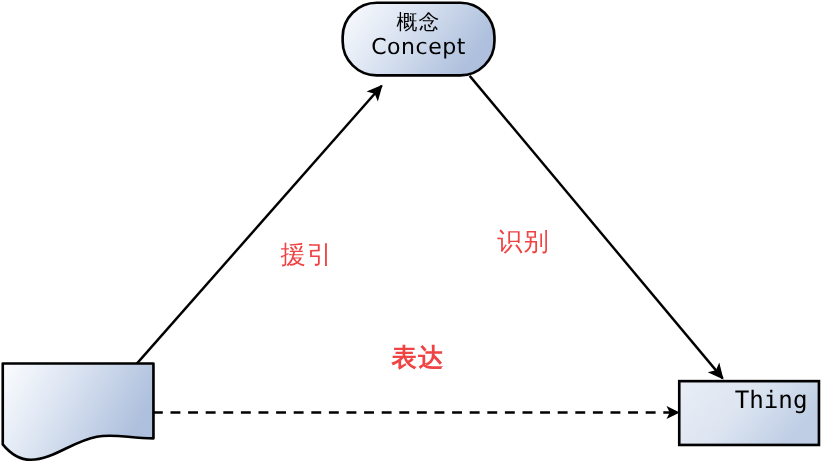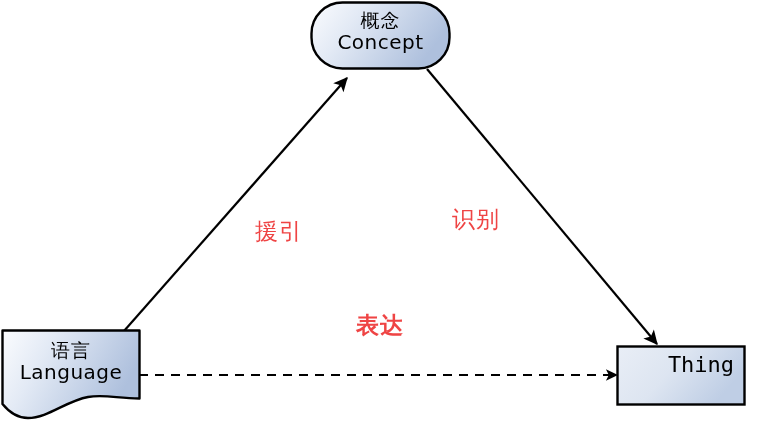--- a/index.html
+++ b/index.html
@@ -110,24 +110,20 @@
              Z" fill="url(#nodeGradient)" stroke="#000000" stroke-width="2.4" stroke-linejoin="round"></path>
 
     <rect x="617.5" y="346.5" width="127" height="58" fill="url(#nodeGradientThing)" stroke="#000000" stroke-width="2.4"></rect>
   </svg>
 
   <div class="node-label" id="label-concept">
     <span class="cjk">概念</span>
     <span class="latin">Concept</span>
   </div>
 
-  <div class="node-label" id="label-language">
-    <span class="cjk">语言</span>
-    <span class="latin">Language</span>
-  </div>
 
   <div class="node-label mono" id="label-thing">
     <span class="latin">Thing</span>
   </div>
 
   <div class="edge-label" id="edge-label-cite">援引</div>
 
   <div class="edge-label" id="edge-label-identify">识别</div>
 
   <div class="edge-label" id="edge-label-express">表达</div>

